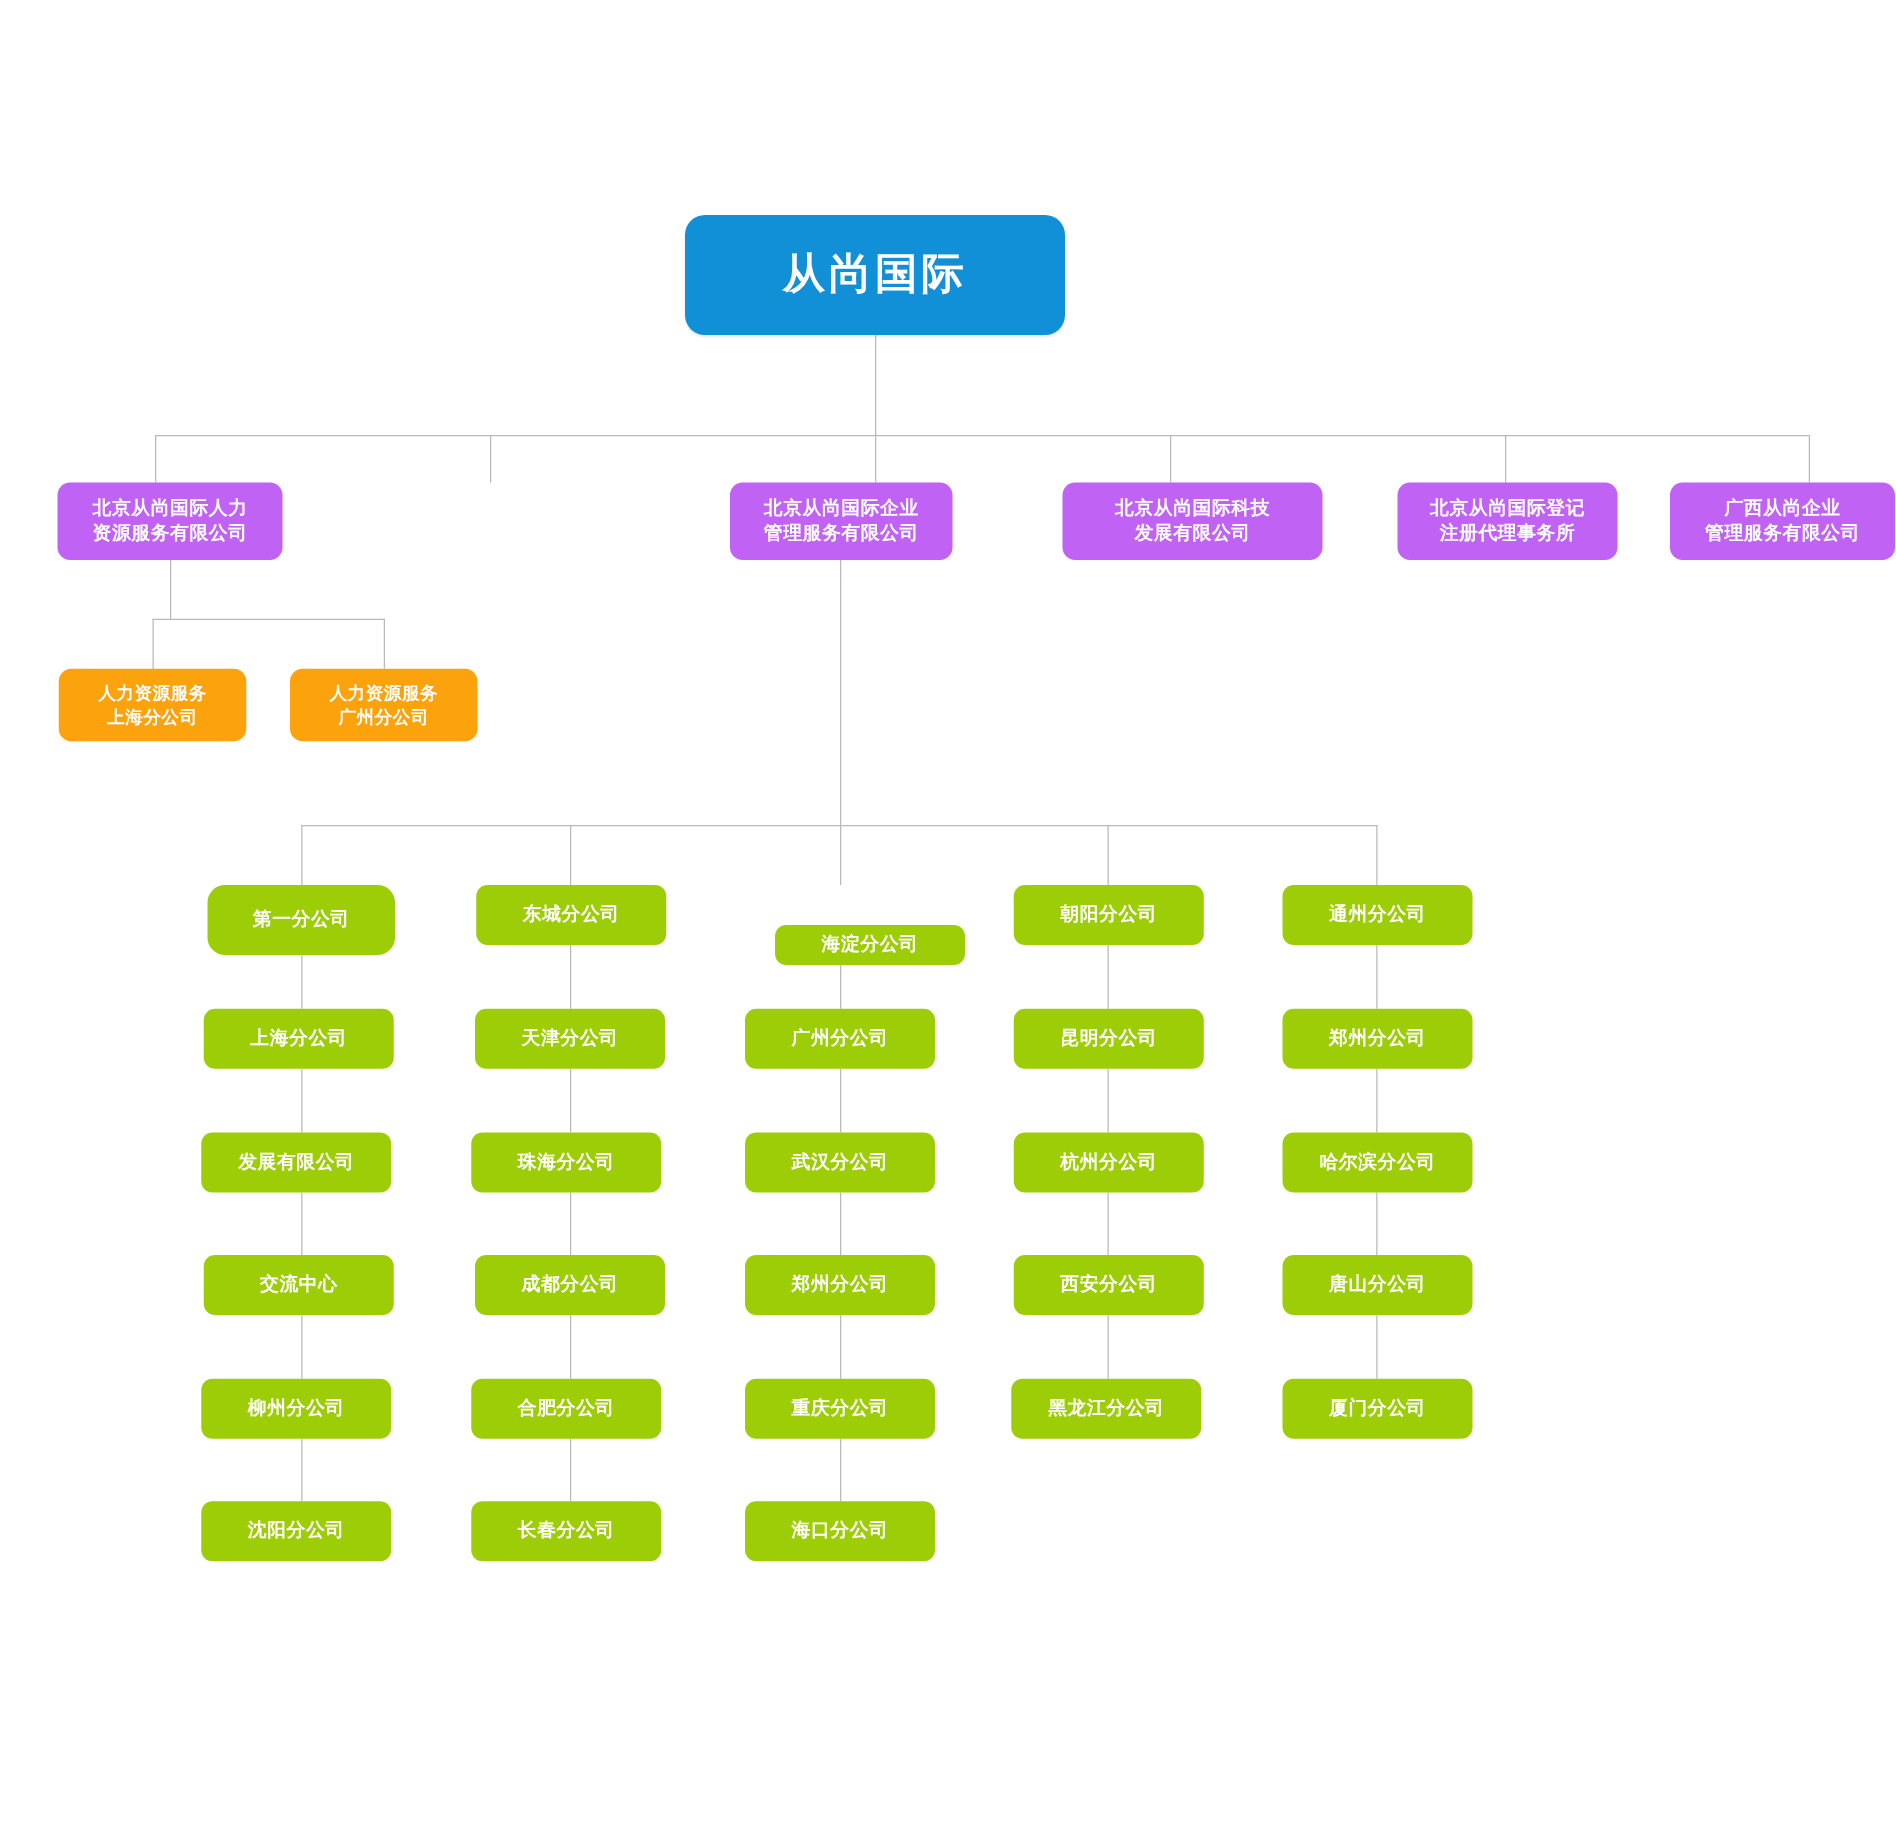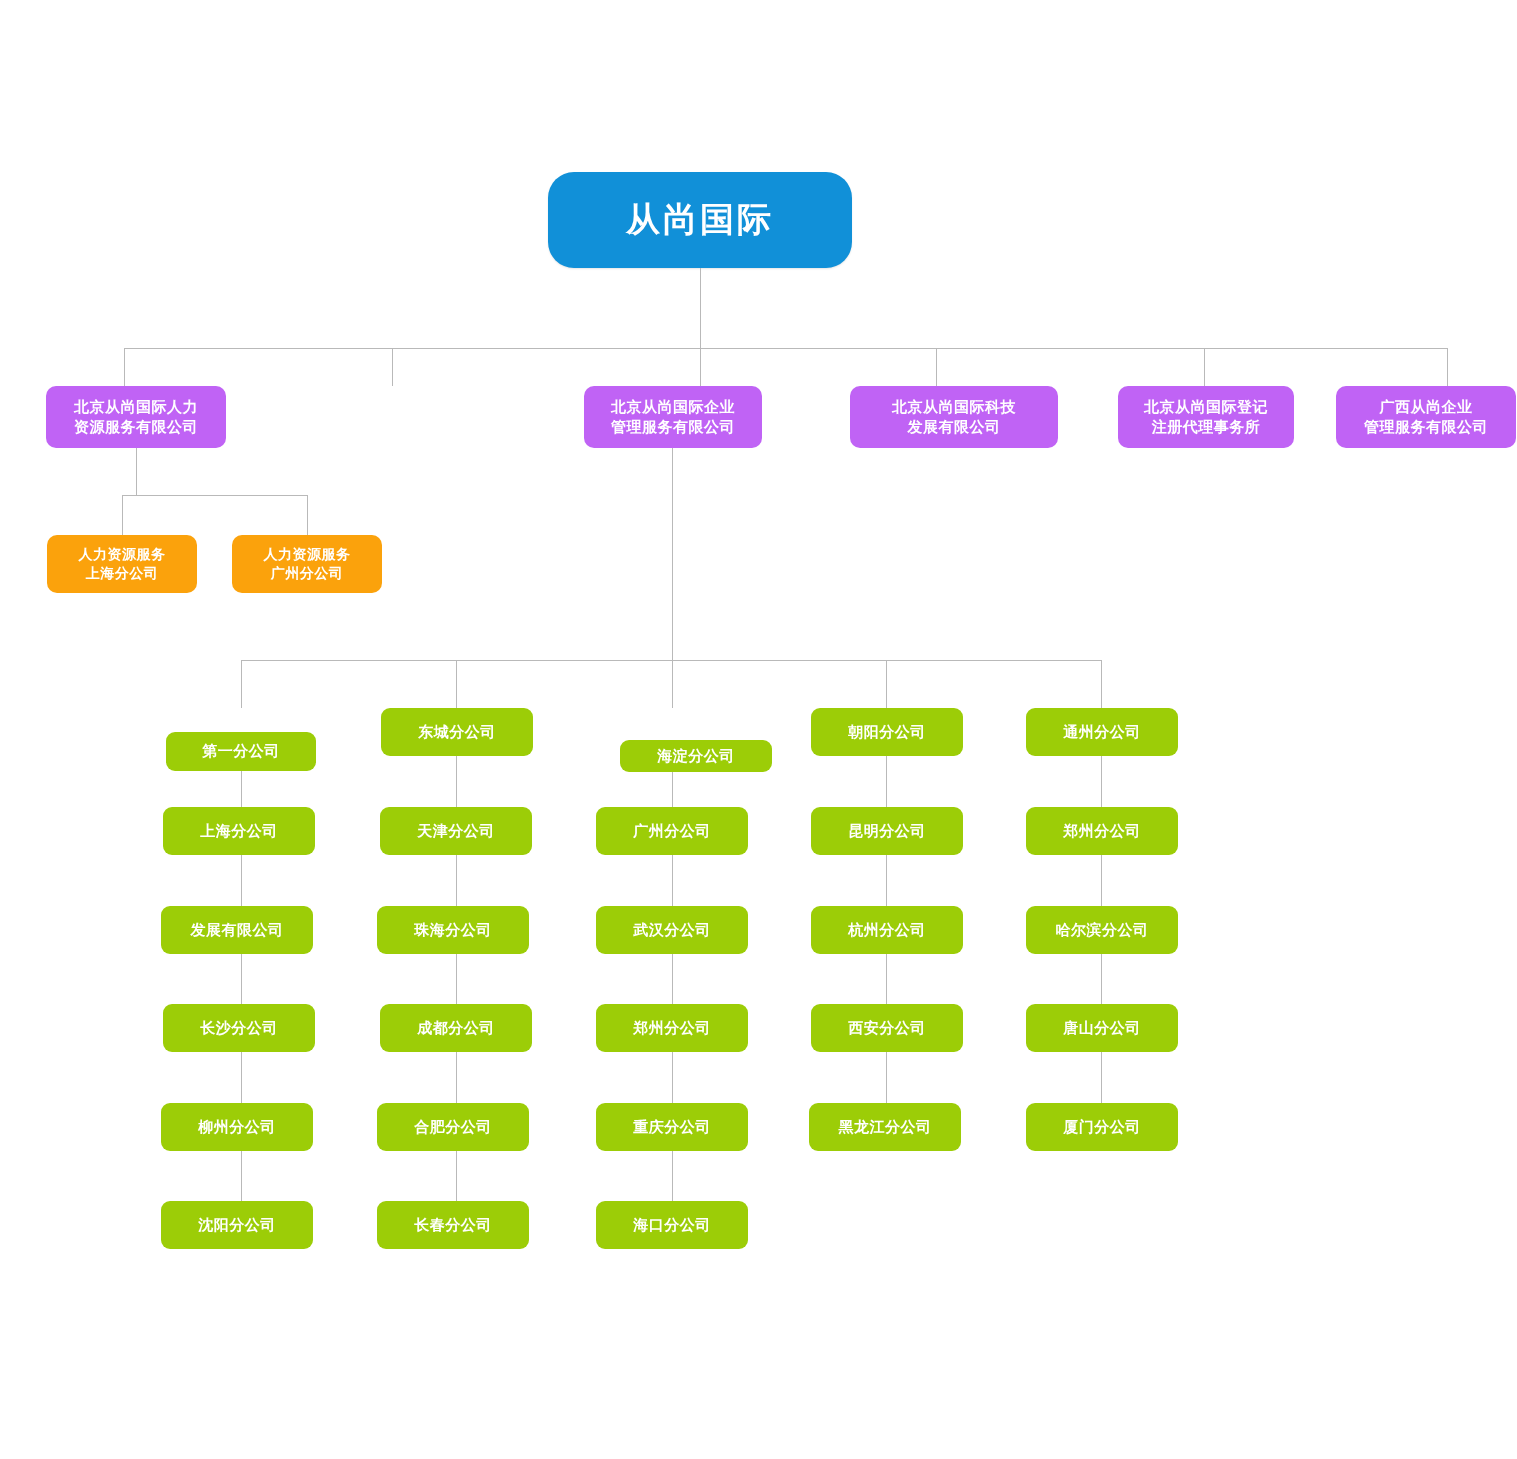--- a/index.html
+++ b/index.html
@@ -38,21 +38,21 @@
     font-weight: bold;
     line-height: 1.35;
     border-radius: 9px;
     letter-spacing: 0.5px;
     white-space: pre-line;
   }
 
   
   .node.root {
     background: #1190d8;
-    border-radius: 26px;
+    border-radius: 16px;
     font-size: 34px;
     letter-spacing: 3px;
     box-shadow: 0 1px 2px rgba(0,0,0,0.10);
   }
 
   
   .node.purple {
     background: #c063f5;
     font-size: 15px;
     border-radius: 10px;
@@ -141,24 +141,24 @@
   <div class="conn v" style="left:886px; top:756px; height:51px;"></div>
   <div class="conn v" style="left:886px; top:855px; height:51px;"></div>
   <div class="conn v" style="left:886px; top:954px; height:50px;"></div>
   <div class="conn v" style="left:886px; top:1052px; height:51px;"></div>
 
   <div class="conn v" style="left:1101px; top:756px; height:51px;"></div>
   <div class="conn v" style="left:1101px; top:855px; height:51px;"></div>
   <div class="conn v" style="left:1101px; top:954px; height:50px;"></div>
   <div class="conn v" style="left:1101px; top:1052px; height:51px;"></div>
 
-  <div class="node green" style="left:166px; top:732px;  width:150px; height:39px;">第一分公司</div>
+  <div class="node green" style="left:166px; top:708px;  width:150px; height:56px;border-radius:14px;">第一分公司</div>
   <div class="node green" style="left:163px; top:807px;  width:152px; height:48px;">上海分公司</div>
   <div class="node green" style="left:161px; top:906px;  width:152px; height:48px;">发展有限公司</div>
-  <div class="node green" style="left:163px; top:1004px; width:152px; height:48px;">长沙分公司</div>
+  <div class="node green" style="left:163px; top:1004px; width:152px; height:48px;">交流中心</div>
   <div class="node green" style="left:161px; top:1103px; width:152px; height:48px;">柳州分公司</div>
   <div class="node green" style="left:161px; top:1201px; width:152px; height:48px;">沈阳分公司</div>
 
   <div class="node green" style="left:381px; top:708px;  width:152px; height:48px;">东城分公司</div>
   <div class="node green" style="left:380px; top:807px;  width:152px; height:48px;">天津分公司</div>
   <div class="node green" style="left:377px; top:906px;  width:152px; height:48px;">珠海分公司</div>
   <div class="node green" style="left:380px; top:1004px; width:152px; height:48px;">成都分公司</div>
   <div class="node green" style="left:377px; top:1103px; width:152px; height:48px;">合肥分公司</div>
   <div class="node green" style="left:377px; top:1201px; width:152px; height:48px;">长春分公司</div>
 

